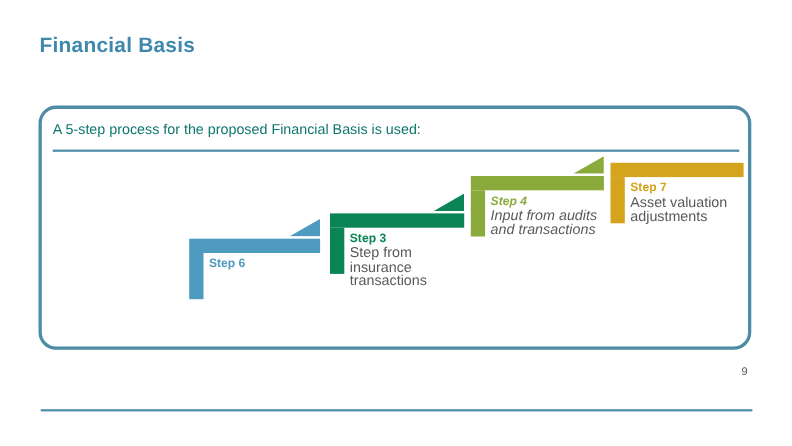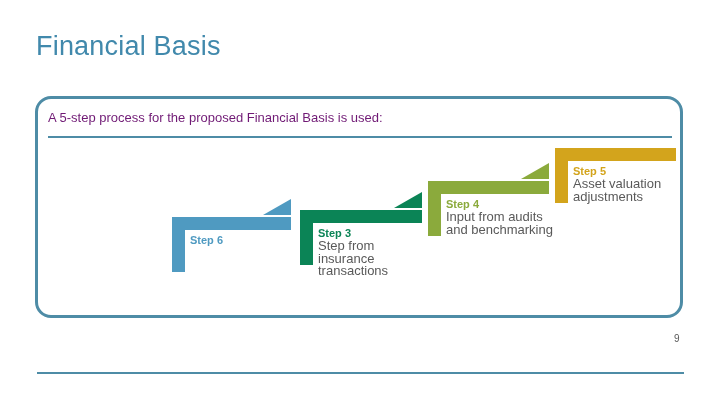--- a/index.html
+++ b/index.html
@@ -11,43 +11,43 @@
     width: 720px;
     height: 405px;
     background: #ffffff;
     overflow: hidden;
   }
 
   .title {
     position: absolute;
     left: 36px;
     top: 31px;
-    font-size: 27px;
-    font-weight: normal;
+    font-size: 19px;
+    font-weight: bold;
     color: #4189ac;
     letter-spacing: 0.2px;
   }
 
   .panel {
     position: absolute;
     left: 35px;
     top: 96px;
     width: 648px;
     height: 222px;
     border: 3px solid #4e8ca6;
     border-radius: 16px;
     background: #ffffff;
   }
 
   .intro {
     position: absolute;
     left: 48px;
     top: 110px;
     font-size: 13px;
-    color: #701a75;
+    color: #0f766e;
   }
 
   .intro-underline {
     position: absolute;
     left: 48px;
     top: 136px;
     width: 624px;
     height: 2px;
     background: #4e8ca6;
   }
@@ -108,22 +108,22 @@
     left: 37px;
     top: 372px;
     width: 647px;
     height: 2px;
     background: #4e8ca6;
   }
 
   
   #step0 { left: 45px;  top: 240px; }  #step0 .bar { width: 118px; } #step0 .txt { width: 94px; }
   #step1 { left: 172px; top: 217px; }  #step1 .bar { width: 119px; } #step1 .txt { width: 108px; }
-  #step2 { left: 300px; top: 210px; }  #step2 .bar { width: 122px; } #step2 .txt { width: 86px; }
-  #step3 { left: 428px; top: 181px; }  #step3 .bar { width: 121px; } #step3 .txt { width: 108px; }
+  #step2 { left: 300px; top: 194px; }  #step2 .bar { width: 122px; } #step2 .txt { width: 86px; }
+  #step3 { left: 428px; top: 160px; font-style: italic; }  #step3 .bar { width: 121px; } #step3 .txt { width: 108px; }
   #step4 { left: 555px; top: 148px; }  #step4 .bar { width: 121px; } #step4 .txt { width: 102px; }
 </style>
 </head>
 <body>
 
 <div class="slide">
 
   <div class="title">Financial Basis</div>
 
   <div class="panel"></div>
@@ -153,29 +153,29 @@
     </div>
   </div>
 
   <div class="step" id="step3" style="--c: #8baa3c;">
     <div class="bar">
       <div class="tri"></div>
     </div>
     <div class="leg"></div>
     <div class="txt">
       <div class="step-label">Step 4</div>
-      <div class="step-desc">Input from audits and benchmarking</div>
+      <div class="step-desc">Input from audits and transactions</div>
     </div>
   </div>
 
   <div class="step" id="step4" style="--c: #d3a41c;">
     <div class="bar"></div>
     <div class="leg"></div>
     <div class="txt">
-      <div class="step-label">Step 5</div>
+      <div class="step-label">Step 7</div>
       <div class="step-desc">Asset valuation adjustments</div>
     </div>
   </div>
 
   <div class="page-number">9</div>
   <div class="footer-divider"></div>
 
 </div>
 
 </body></html>

